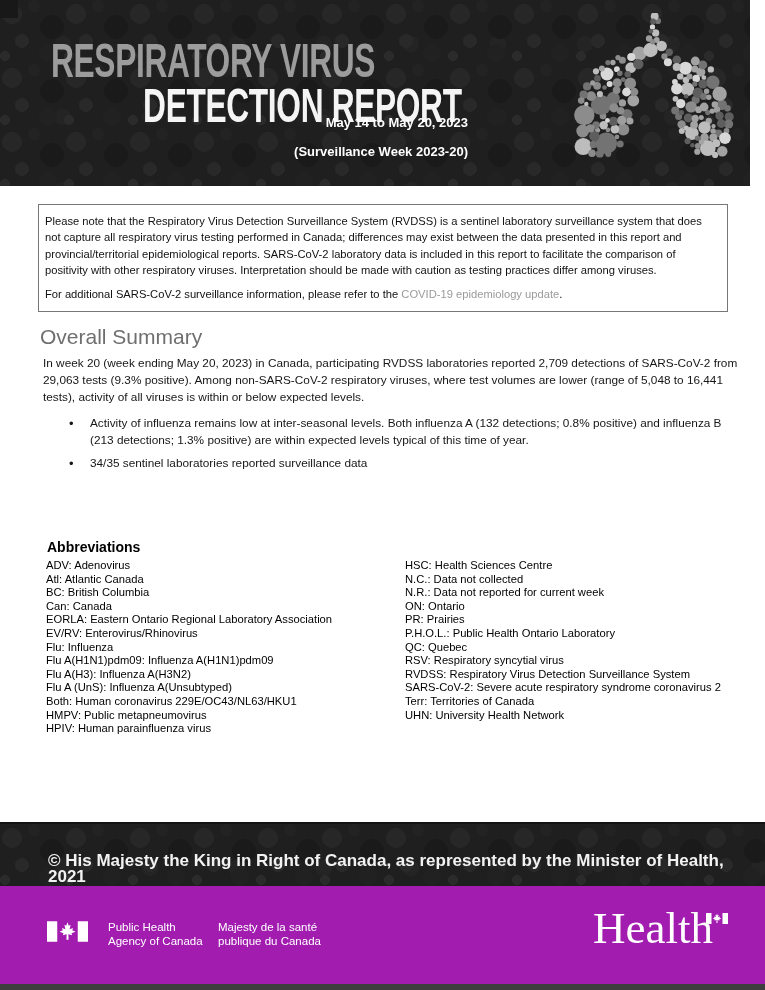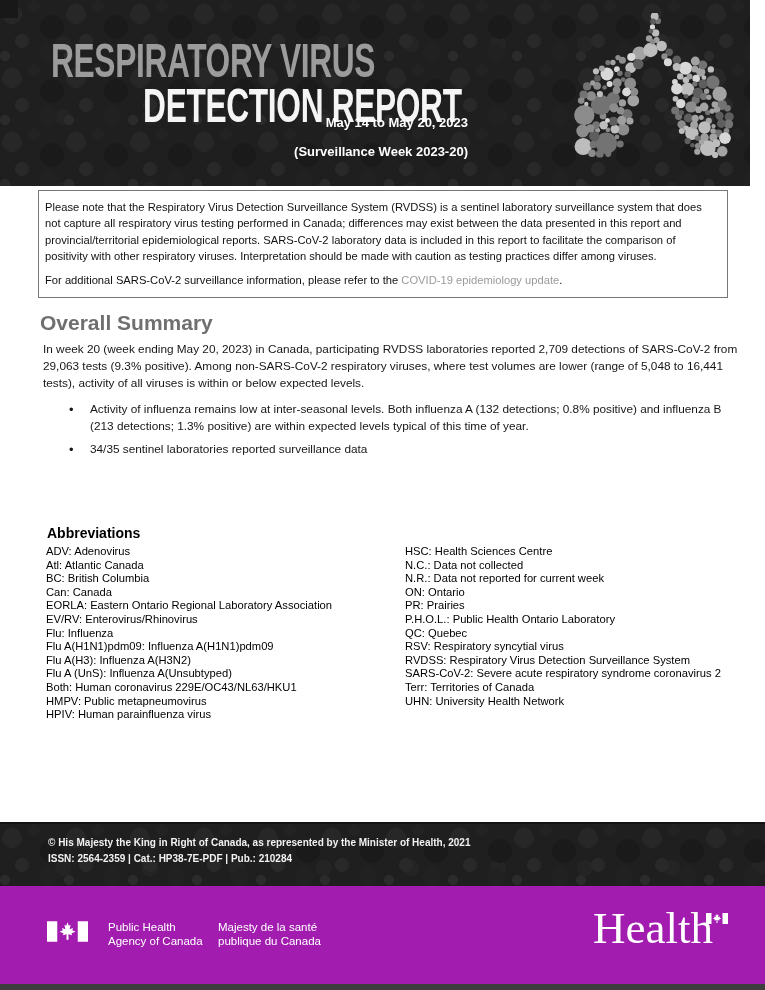--- a/index.html
+++ b/index.html
@@ -27,40 +27,40 @@
   .title { position:absolute; white-space:nowrap; font-weight:bold; font-size:48px; line-height:36px;
            letter-spacing:-0.5px; transform:scaleX(0.66); transform-origin:100% 0; }
   .title.line1 { top:43px; right:375px; color:#9c9c9c; }
   .title.line2 { top:88px; right:288px; color:#f5f5f5; }
   .hdr-date { position:absolute; right:282px; color:#ffffff; font-weight:bold; font-size:13px; line-height:16px; white-space:nowrap; }
   .hdr-date.d1 { top:115px; }
   .hdr-date.d2 { top:144px; }
   .lungs { position:absolute; left:563px; top:13px; width:182px; height:163px; }
 
   
-  .content { position:absolute; left:0; top:186px; width:765px; height:636px; background:#ffffff; padding-top:4px; overflow:hidden; color:#161616; }
+  .content { position:absolute; left:0; top:186px; width:765px; height:636px; background:#ffffff; padding-top:18px; overflow:hidden; color:#161616; }
   .note-box { margin:0 37px 0 38px; border:1px solid #777777; padding:8px 8px 9px 6px; font-size:11.2px; line-height:16.4px; color:#111111; }
   .note-box p + p { margin-top:7px; }
   .link { color:#9a9a9a; text-decoration:none; cursor:pointer; }
 
-  .summary-heading { margin:13px 0 0 40px; font-size:21px; line-height:24px; font-weight:bold; color:#6f6f6f; }
+  .summary-heading { margin:13px 0 0 40px; font-size:21px; line-height:24px; font-weight:normal; color:#6f6f6f; }
   .summary-intro { margin:6px 24px 0 43px; font-size:11.8px; line-height:17px; }
   .summary-bullets { margin:9px 18px 0 0; padding-left:90px; list-style:none; }
   .summary-bullets li { position:relative; font-size:11.8px; line-height:17px; margin-bottom:6px; }
   .summary-bullets li::before { content:"\2022"; position:absolute; left:-21px; top:0; font-size:13px; }
 
   .abbr-heading { margin:66px 0 2px 47px; font-size:14px; line-height:19px; font-weight:bold; color:#000000; }
   .abbr-wrap { display:flex; margin-left:46px; }
   .abbr-col { font-size:11.2px; line-height:13.6px; color:#000000; }
   .abbr-col.left  { width:359px; }
   .abbr-col.right { flex:1; }
 
   
   .copyright-band { position:absolute; left:0; top:822px; width:765px; height:64px; border-top:2px solid #131313; padding:11px 0 0 48px; }
-  .copyright-band div { color:#f2f2f2; font-size:10px; line-height:16px; font-weight:bold; }
+  .copyright-band div { color:#f2f2f2; font-size:17px; line-height:16px; font-weight:bold;margin-top:18px; }
 
   .gov-footer { position:absolute; left:0; top:886px; width:765px; height:98px; background:#a21caf; }
   .flag-icon { position:absolute; left:47px; top:35px; width:41px; height:21px; }
   .phac { position:absolute; top:34px; color:#ffffff; font-size:11.5px; line-height:14px; }
   .phac.en { left:108px; }
   .phac.fr { left:218px; }
   .wordmark { position:absolute; left:593px; top:20px; color:#ffffff; font-family:"Liberation Serif", serif; font-size:45px; line-height:45px; }
   .wm-flag { position:absolute; left:706px; top:27px; width:22px; height:11px; }
 
   .bottom-strip { position:absolute; left:0; top:984px; width:765px; height:6px; background:#3e3e3e; }

